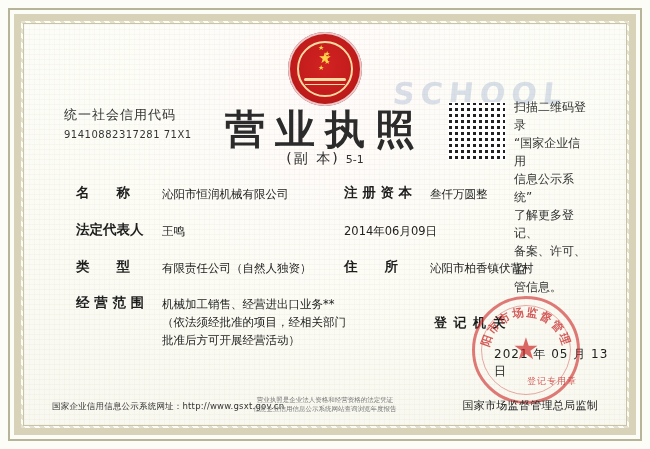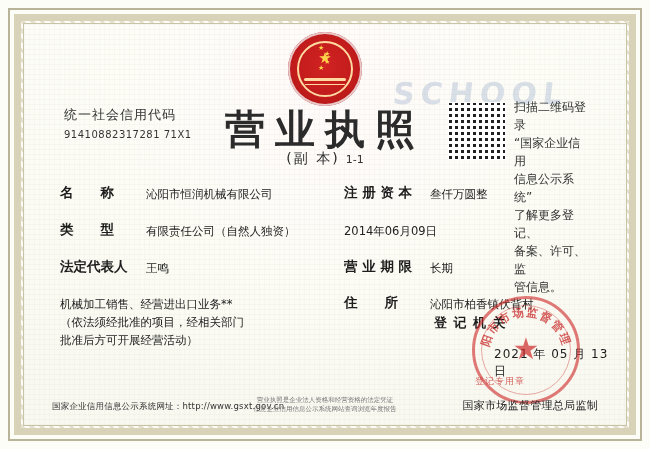--- a/index.html
+++ b/index.html
@@ -117,21 +117,21 @@
     background-blend-mode:screen;
     border:1px solid #fff;
   }
   .qr-note{
     position:absolute;right:34px;top:74px;width:78px;
     font-size:12px;line-height:1.5;color:#333;
   }
 
   
   .fields{position:absolute;left:0;right:0;top:160px;}
-  .col-left{position:absolute;left:36px;top:0;width:280px;}
+  .col-left{position:absolute;left:52px;top:0;width:280px;}
   .col-right{position:absolute;left:320px;top:0;width:270px;}
   .row{display:flex;align-items:flex-start;margin-bottom:17px;}
   .lbl{
     width:86px;flex:none;
     font-size:13.5px;font-weight:bold;color:#1d1d1d;
     letter-spacing:0px;
     text-align:justify;
     display:flex;justify-content:space-between;
   }
   .lbl.w4{letter-spacing:0;}
@@ -170,21 +170,21 @@
   .seal .arc{
     position:absolute;left:0;top:0;width:100%;height:100%;
   }
   .seal .arc text{
     fill:rgba(198,30,30,.85);
     font-size:12px;font-weight:bold;
     letter-spacing:2px;
     font-family:"DejaVu Sans","Liberation Sans",sans-serif;
   }
   .seal .bottom-text{
-    position:absolute;left:0;right:0;bottom:13px;text-align:left;
+    position:absolute;left:0;right:0;bottom:13px;text-align:right;
     font-size:9px;color:rgba(198,30,30,.85);letter-spacing:1px;
   }
 
   
   .footer-left{
     position:absolute;left:28px;bottom:12px;
     font-size:8.5px;color:#333;letter-spacing:.2px;
   }
   .footer-center{
     position:absolute;left:50%;transform:translateX(-50%);bottom:10px;
@@ -214,21 +214,21 @@
       <div class="ministar" style="left:36px;top:19px;">★</div>
       <div class="ministar" style="left:36px;top:27px;">★</div>
       <div class="ministar" style="left:30px;top:33px;">★</div>
       <div class="bar"></div>
     </div>
 
     <div class="ghost-text">SCHOOL</div>
 
     <div class="title">营业执照</div>
     <div class="subtitle">
-      <span>(副 本)</span><span class="num">1-1</span>
+      <span>(副 本)</span><span class="num">5-1</span>
     </div>
 
     <div class="code-block">
       <div class="code-title">统一社会信用代码</div>
       <div class="code-value">91410882317281 71X1</div>
     </div>
 
     <div class="qr"></div>
     <div class="qr-note" style="white-space:pre-line;">扫描二维码登录
 “国家企业信用
@@ -237,43 +237,40 @@
 备案、许可、监
 管信息。</div>
 
     <div class="fields">
       <div class="col-left">
         <div class="row">
           <div class="lbl">名　　称</div>
           <div class="val">沁阳市恒润机械有限公司</div>
         </div>
         <div class="row">
+          <div class="lbl w4">法定代表人</div>
+          <div class="val">王鸣</div>
+        </div>
+        <div class="row">
           <div class="lbl">类　　型</div>
           <div class="val">有限责任公司（自然人独资）</div>
         </div>
         <div class="row">
-          <div class="lbl w4">法定代表人</div>
-          <div class="val">王鸣</div>
-        </div>
-        <div class="row">
+          <div class="lbl">经 营 范 围</div>
           <div class="val wrap">机械加工销售、经营进出口业务**（依法须经批准的项目，经相关部门批准后方可开展经营活动）</div>
         </div>
       </div>
 
       <div class="col-right">
         <div class="row">
           <div class="lbl">注 册 资 本</div>
           <div class="val">叁仟万圆整</div>
         </div>
         <div class="row">
           <div class="val">2014年06月09日</div>
-        </div>
-        <div class="row">
-          <div class="lbl">营 业 期 限</div>
-          <div class="val">长期</div>
         </div>
         <div class="row">
           <div class="lbl">住　　所</div>
           <div class="val">沁阳市柏香镇伏背村</div>
         </div>
       </div>
     </div>
 
     <div class="registrar">登 记 机 关</div>
     <div class="date-line">2021 年 05 月 13 日</div>

